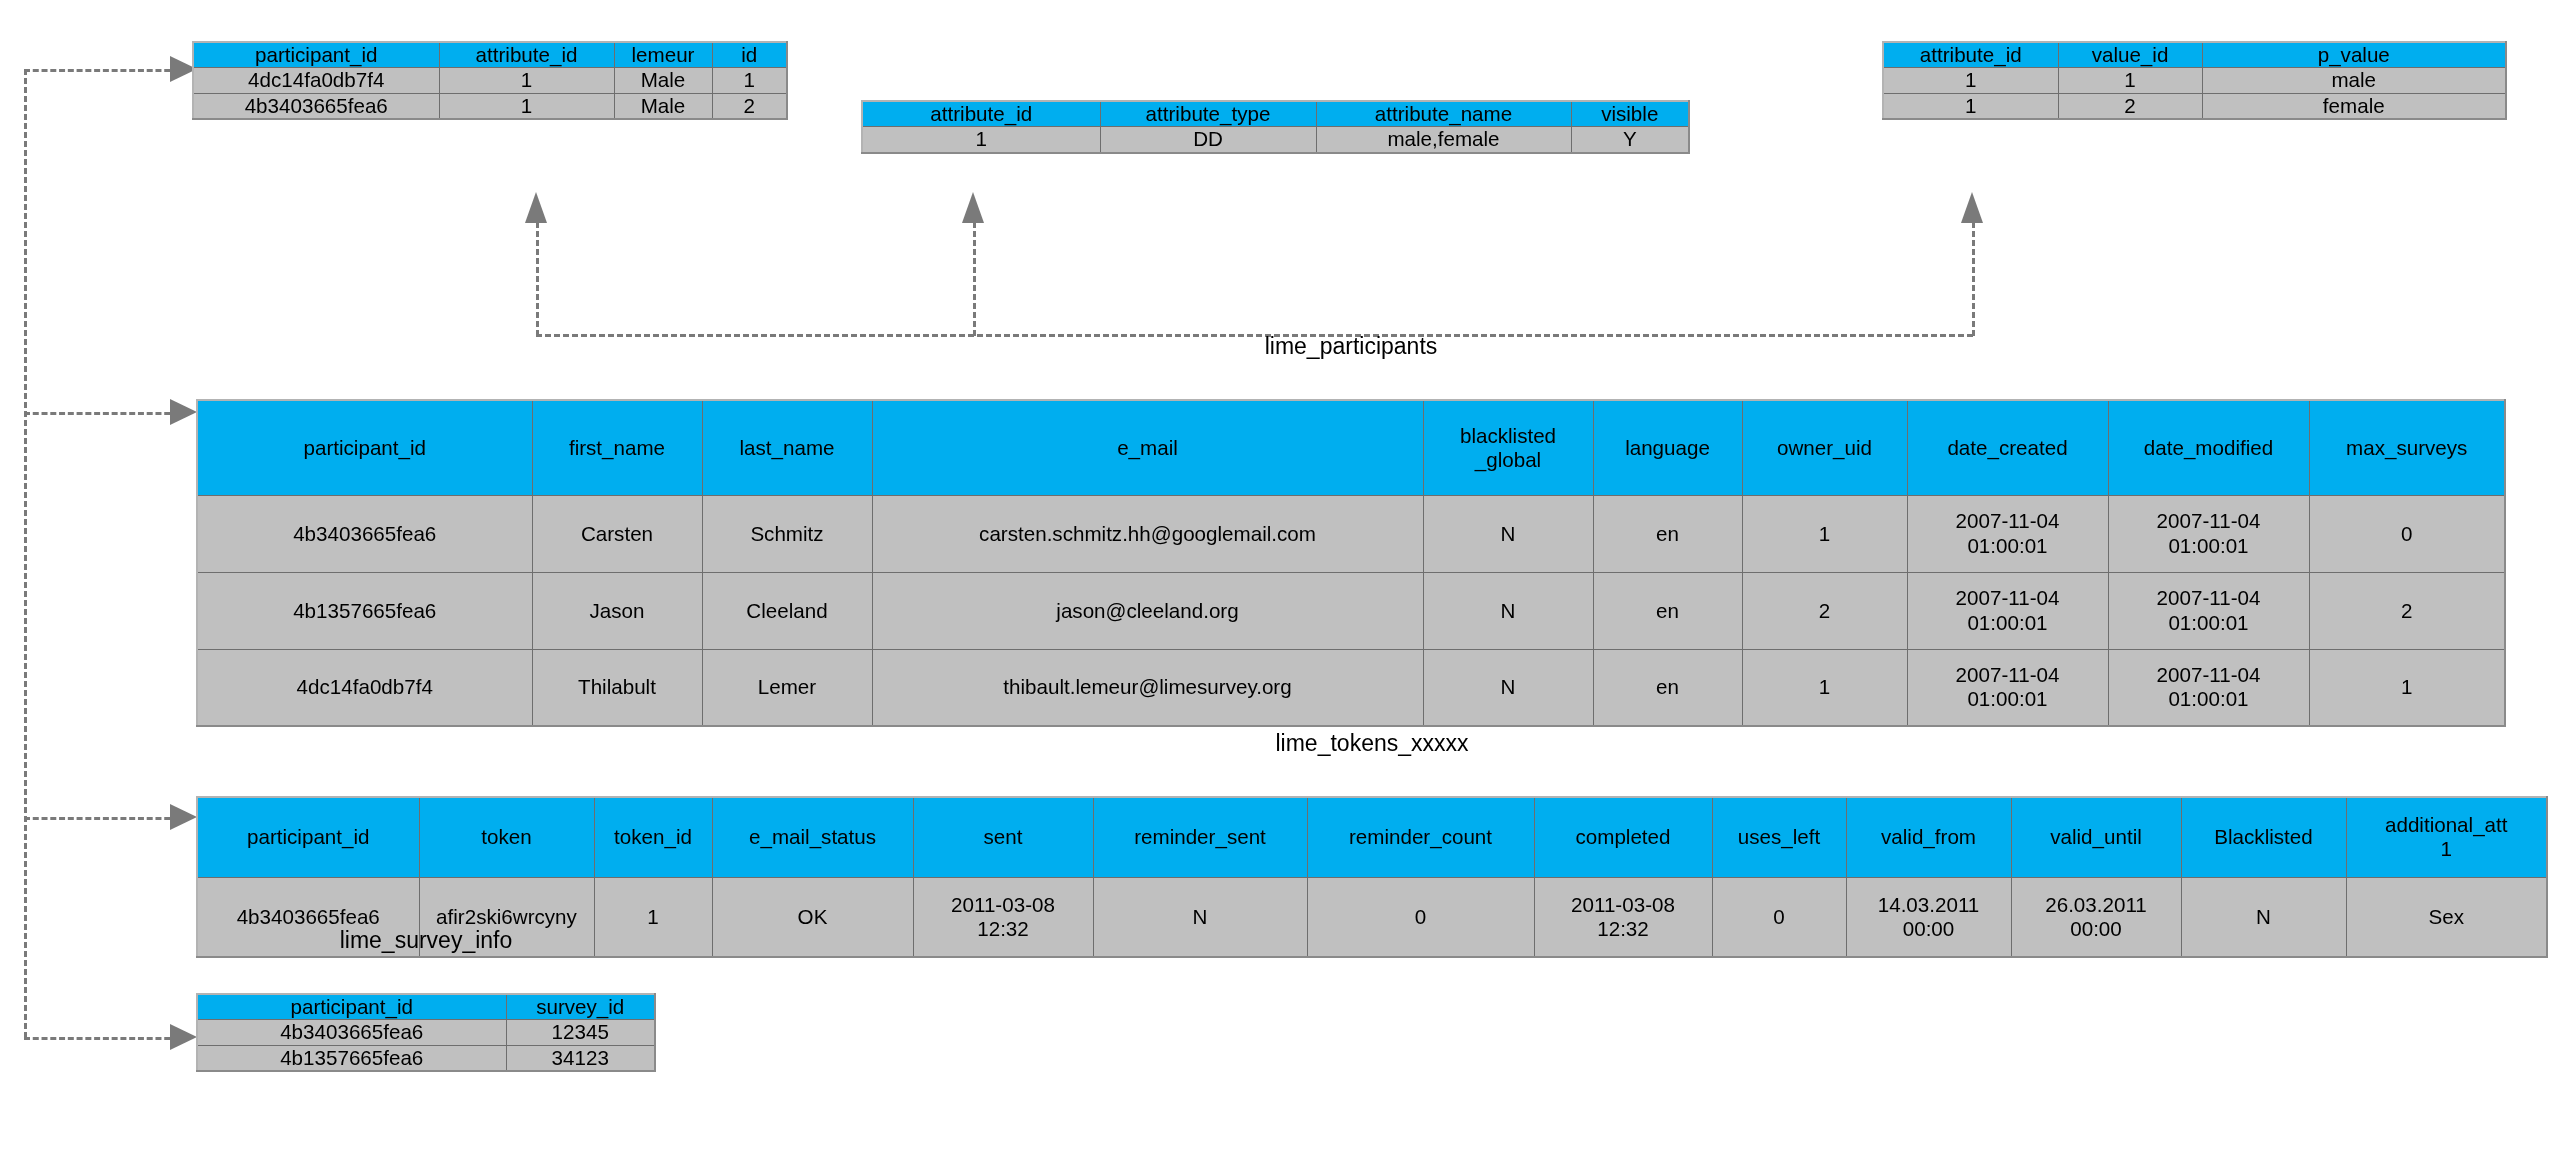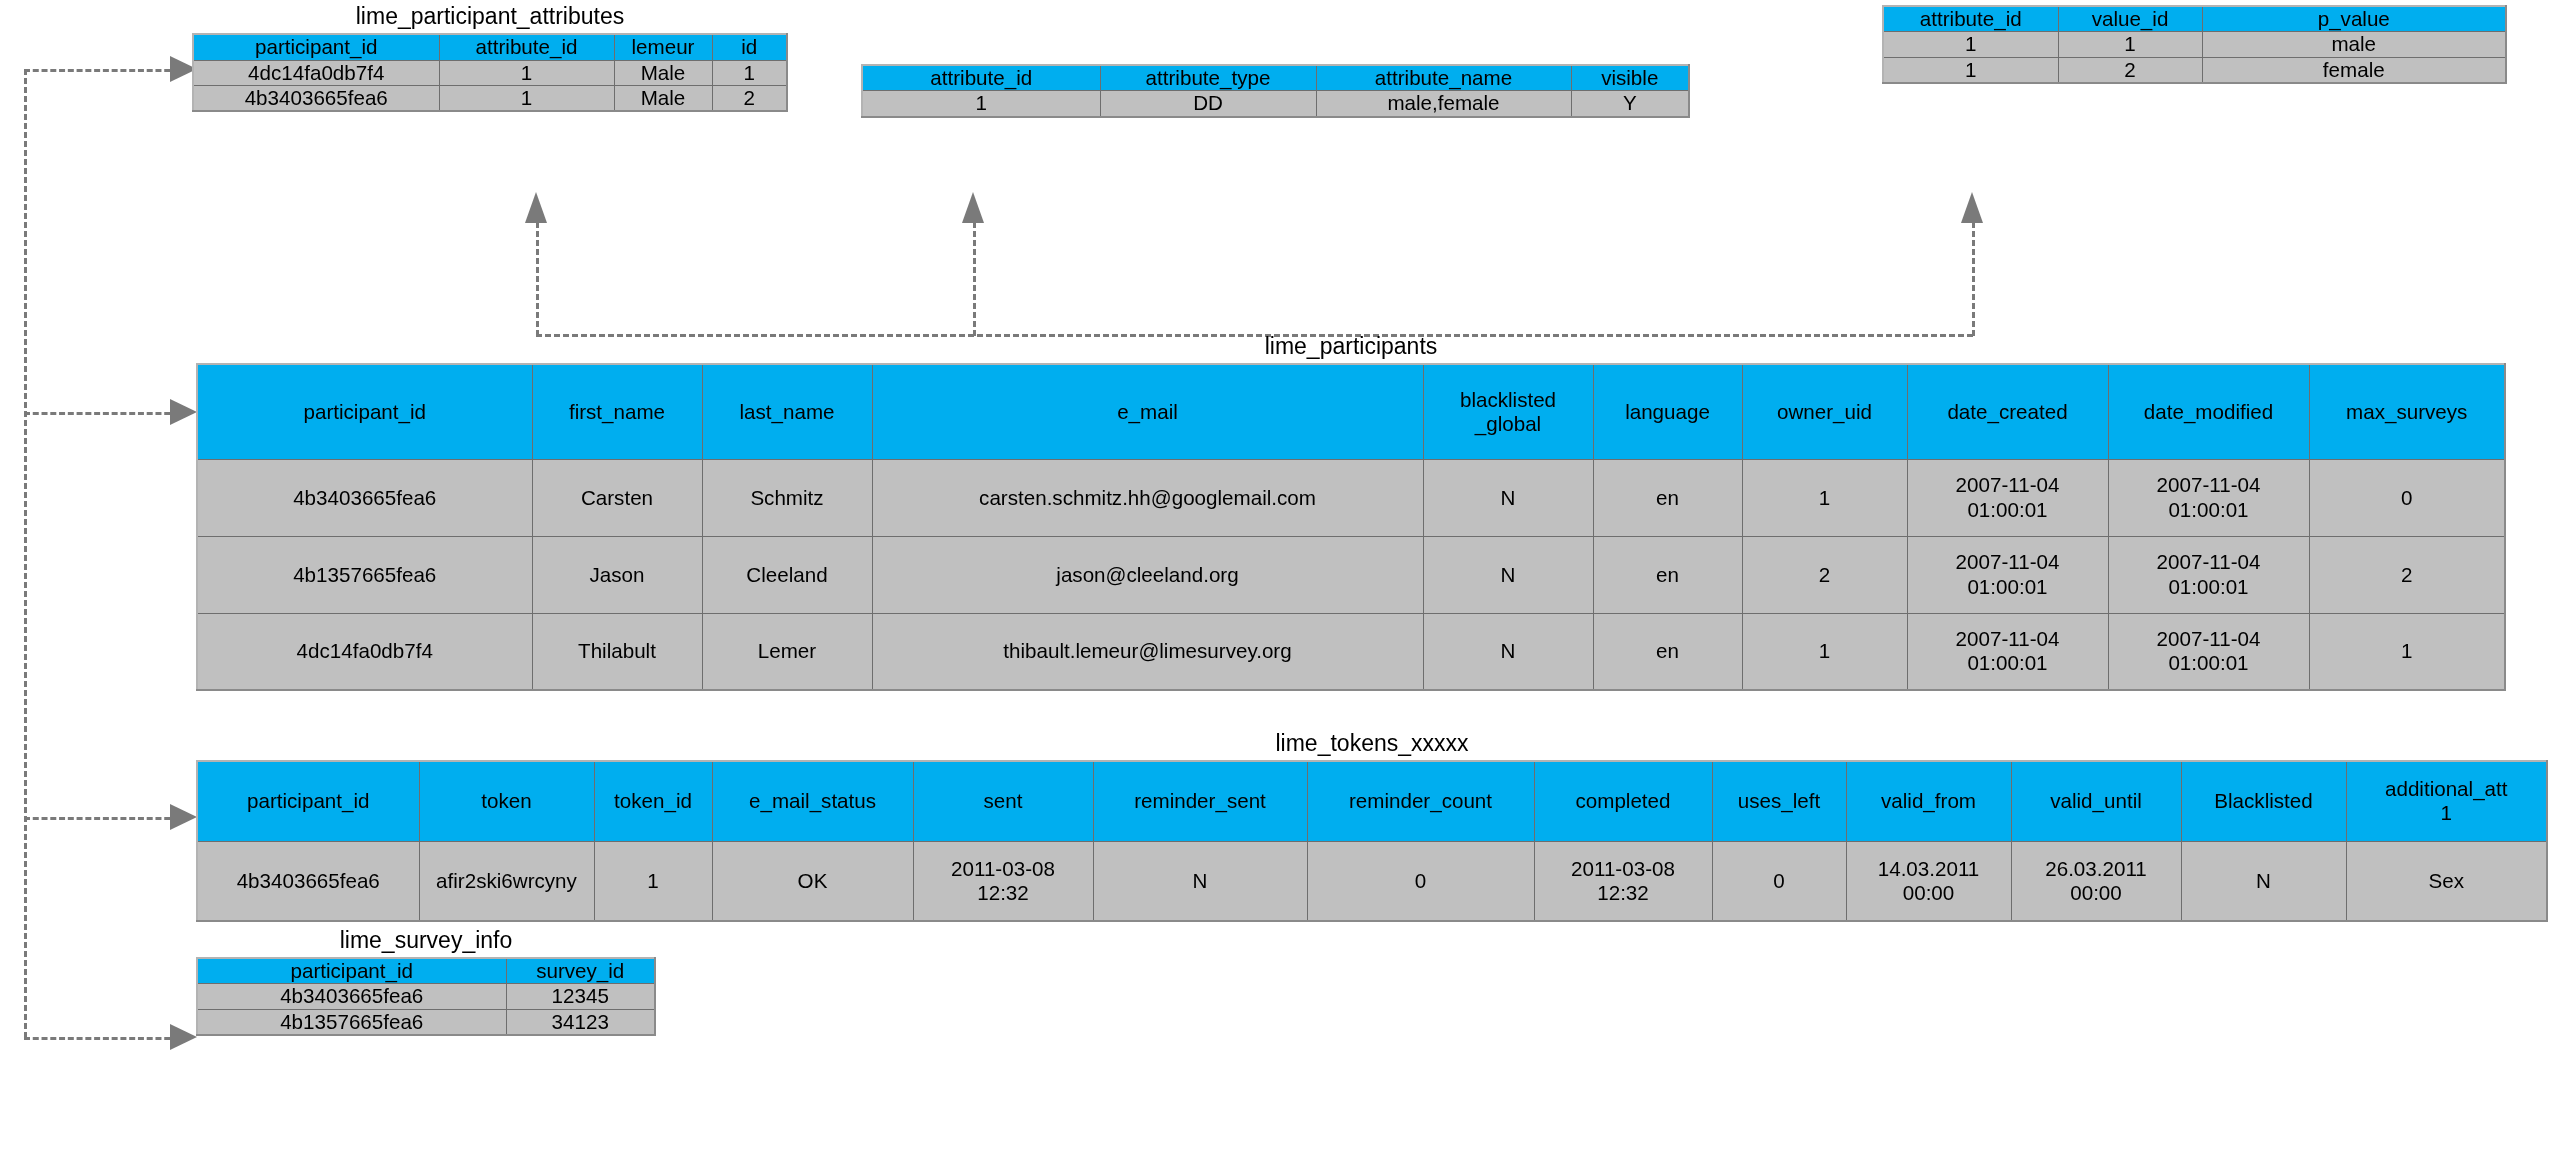--- a/index.html
+++ b/index.html
@@ -32,20 +32,21 @@
     white-space: nowrap;
     padding-bottom: 5.2px;
   }
   table.db {
     border-collapse: collapse;
     table-layout: fixed;
     background: #c0c0c0;
     border: 2.6px solid #b3b3b3;
     border-right-color: #8a8a8a;
     border-bottom-color: #8a8a8a;
+    margin-top: 36px;
   }
   table.db th,
   table.db td {
     border: 0.5px solid #6e6e6e;
     font-size: 20.6px;
     line-height: 1.18;
     padding: 0 5.2px;
     text-align: center;
     vertical-align: middle;
     color: #000;
@@ -110,21 +111,20 @@
   <div class="vline" style="left:536px; top:222px; height:114px;"></div>
   <div class="arrow-up" style="left:525px; top:192px;"></div>
 
   <div class="vline" style="left:973px; top:222px; height:114px;"></div>
   <div class="arrow-up" style="left:962px; top:192px;"></div>
 
   <div class="vline" style="left:1972px; top:222px; height:114px;"></div>
   <div class="arrow-up" style="left:1961px; top:192px;"></div>
 
   <div class="tbl-block" style="left:192px; top:5.2px;">
-    <div class="tbl-title">lime_participant_attributes</div>
     <table class="db">
       <colgroup>
           <col style="width:246px">
           <col style="width:175px">
           <col style="width:98px">
           <col style="width:75px">
         </colgroup>
       <thead>
         <tr>
           <th>participant_id</th>

